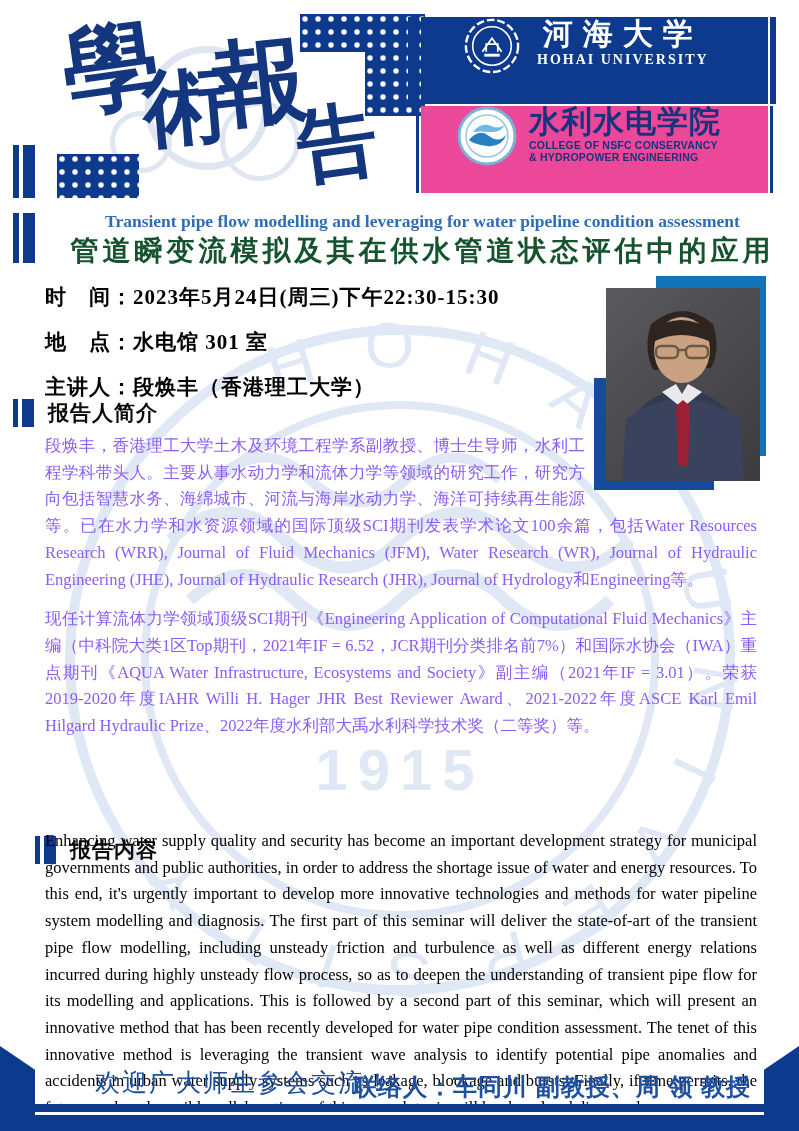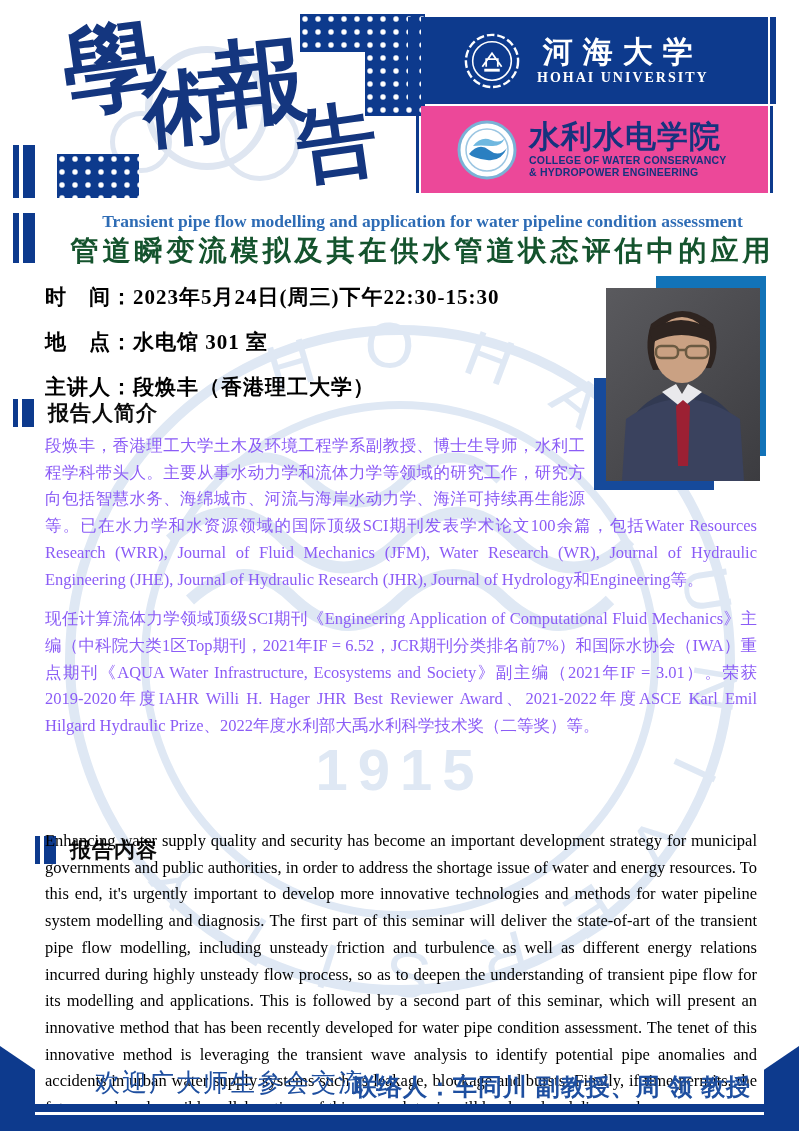--- a/index.html
+++ b/index.html
@@ -24,21 +24,21 @@
   .orn-tr-h{left:285px; top:8px; width:125px; height:38px;}
   .orn-tr-v{left:350px; top:8px; width:60px; height:102px;}
   .orn-bl{left:42px; top:148px; width:82px; height:44px;}
   .dbar{position:absolute; background:#0d3a8d;}
   
   .banners{position:absolute; left:408px; top:17px; width:368px; height:176px; z-index:3;}
   .b-strip-l{position:absolute; left:0; top:0; width:10px; height:87px; background:#0d3a8d;}
   .b-line-l{position:absolute; left:8px; top:89px; width:3px; height:87px; background:#0d3a8d;}
   .b-strip-r{position:absolute; right:0; top:0; width:6px; height:87px; background:#0d3a8d;}
   .b-line-r{position:absolute; right:3px; top:89px; width:3px; height:87px; background:#0d3a8d;}
-  .banner-row{position:absolute; left:13px; width:347px; height:87px; display:flex; align-items:center;}
+  .banner-row{position:absolute; left:13px; width:347px; height:87px; display:flex; }
   .banner-univ{top:0; background:#0d3a8d; color:#fff;}
   .banner-college{top:89px; background:#ec4899; color:#16337e;}
   .seal{width:58px; height:58px; margin-left:42px; flex:none;}
   .univ-text{margin-left:16px; text-align:center;}
   .univ-cn{font-size:30px; font-weight:bold; letter-spacing:10px;
     font-family:"DejaVu Serif",serif; line-height:1.1;}
   .univ-en{font-size:14px; letter-spacing:2px; font-weight:bold; margin-top:2px;
     font-family:"Liberation Serif",serif;}
   .college-logo{width:60px; height:60px; margin-left:36px; flex:none;}
   .college-text{margin-left:12px;}
@@ -145,32 +145,32 @@
 
     <div class="banner-row banner-college">
       <svg class="college-logo" viewBox="0 0 60 60">
         <circle cx="30" cy="30" r="28" fill="#ffffff" stroke="#7ab2d6" stroke-width="3"></circle>
         <circle cx="30" cy="30" r="21" fill="none" stroke="#9cc6e2" stroke-width="1.5"></circle>
         <path d="M12 34 q10 -12 20 -4 q10 8 18 -2 q-6 14 -20 12 q-14 -2 -18 -6z" fill="#2a7fc1"></path>
         <path d="M16 26 q8 -10 18 -6 q9 4 14 -2 q-4 9 -14 8 q-11 -1 -18 0z" fill="#6fb8e0"></path>
       </svg>
       <div class="college-text">
         <div class="college-cn">水利水电学院</div>
-        <div class="college-en">COLLEGE OF WATER CONSERVANCY</div>
+        <div class="college-en">COLLEGE OF NSFC CONSERVANCY</div>
         <div class="college-en">&amp; HYDROPOWER ENGINEERING</div>
       </div>
     </div>
   </div>
 
   <div class="dbar side-bars-thin"></div>
   <div class="dbar side-bars-thick"></div>
   <div class="dbar title-bars-thin"></div>
   <div class="dbar title-bars-thick"></div>
 
-  <div class="title-en">Transient pipe flow modelling and application for water pipeline condition assessment</div>
+  <div class="title-en">Transient pipe flow modelling and leveraging for water pipeline condition assessment</div>
   <div class="title-cn">管道瞬变流模拟及其在供水管道状态评估中的应用</div>
 
   <div class="info">
     <div class="info-row"><span>时　间：</span><span>2023年5月24日(周三)下午22:30-15:30</span></div>
     <div class="info-row"><span>地　点：</span><span>水电馆 301 室</span></div>
     <div class="info-row"><span>主讲人：</span><span>段焕丰（香港理工大学）</span></div>
   </div>
 
   <div class="photo-wrap">
     <div class="photo-accent-tr"></div>

